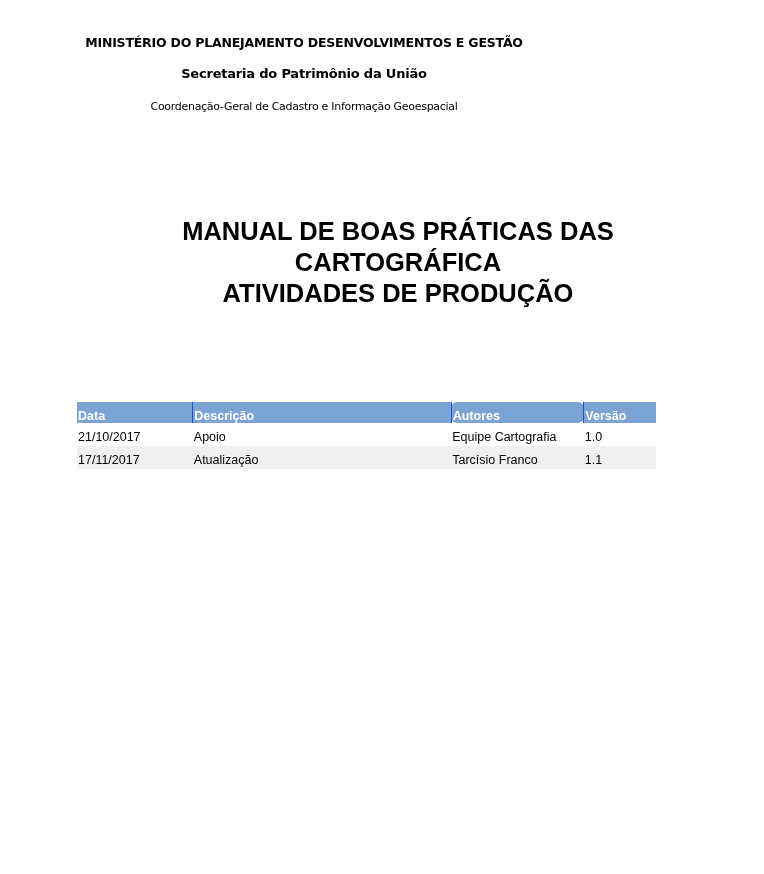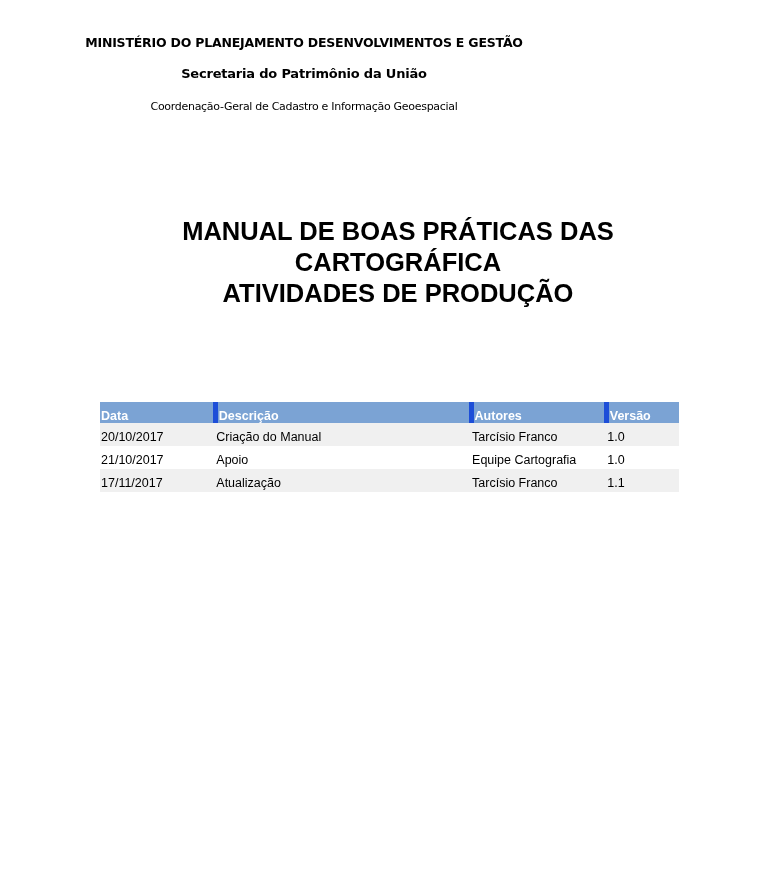--- a/index.html
+++ b/index.html
@@ -48,60 +48,60 @@
       font-family: "Liberation Sans", sans-serif;
       font-weight: bold;
       font-size: 25.5px;
       line-height: 31px;
     }
     .doc-title span {
       display: block;
     }
     .revision-table {
       position: absolute;
-      left: 100px;
+      left: 77px;
       top: 402px;
       width: 579px;
       border-collapse: collapse;
       font-family: "Liberation Sans", sans-serif;
       font-size: 12.5px;
     }
     .revision-table th,
     .revision-table td {
       padding: 0 0 0 1px;
       text-align: left;
       white-space: nowrap;
       vertical-align: bottom;
     }
     .revision-table th {
       background: #7ba3d4;
       color: #ffffff;
       font-weight: bold;
       height: 21px;
       line-height: 14px;
       padding-bottom: 0;
-      border-left: 5px solid #1d4ed8;
+      border-left: 1px solid #1d4ed8;
     }
     .revision-table th:first-child {
       border-left: none;
     }
     .revision-table td {
       height: 22px;
       line-height: 16px;
       padding-bottom: 1px;
     }
     .revision-table tr.odd td {
       background: #f0f0f0;
     }
     .revision-table tr.even td {
       background: #ffffff;
     }
     .col-date { width: 115px; }
     .col-desc { width: 259px; }
-    .col-author { width: 131px; }
+    .col-author { width: 131px; border-radius: 6px; }
     .col-version { width: 71px; }
   </style>
 </head>
 <body>
 
 <div>
   <div class="org-line org-ministry">MINISTÉRIO DO PLANEJAMENTO DESENVOLVIMENTOS E GESTÃO</div>
   <div class="org-line org-secretariat">Secretaria do Patrimônio da União</div>
   <div class="org-line org-coordination">Coordenação-Geral de Cadastro e Informação Geoespacial</div>
 </div>
@@ -115,26 +115,20 @@
 <table class="revision-table">
   <thead>
     <tr>
       <th class="col-date">Data</th>
       <th class="col-desc">Descrição</th>
       <th class="col-author">Autores</th>
       <th class="col-version">Versão</th>
     </tr>
   </thead>
   <tbody>
-    <tr class="odd">
-      <td>20/10/2017</td>
-      <td>Criação do Manual</td>
-      <td>Tarcísio Franco</td>
-      <td>1.0</td>
-    </tr>
     <tr class="even">
       <td>21/10/2017</td>
       <td>Apoio</td>
       <td>Equipe Cartografia</td>
       <td>1.0</td>
     </tr>
     <tr class="odd">
       <td>17/11/2017</td>
       <td>Atualização</td>
       <td>Tarcísio Franco</td>

